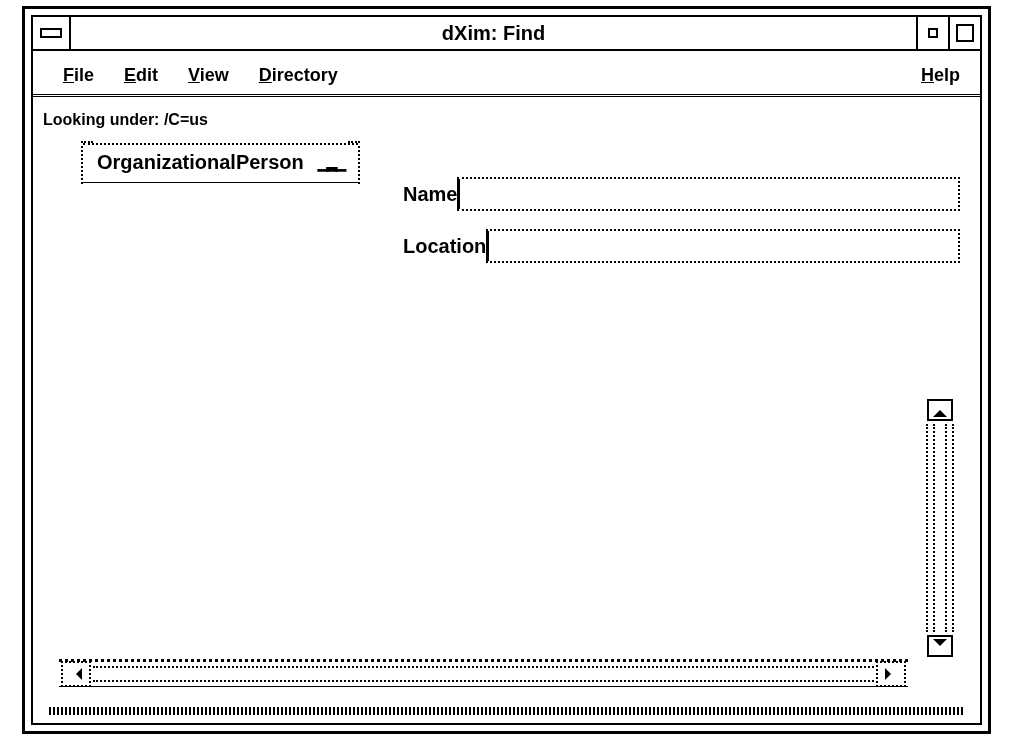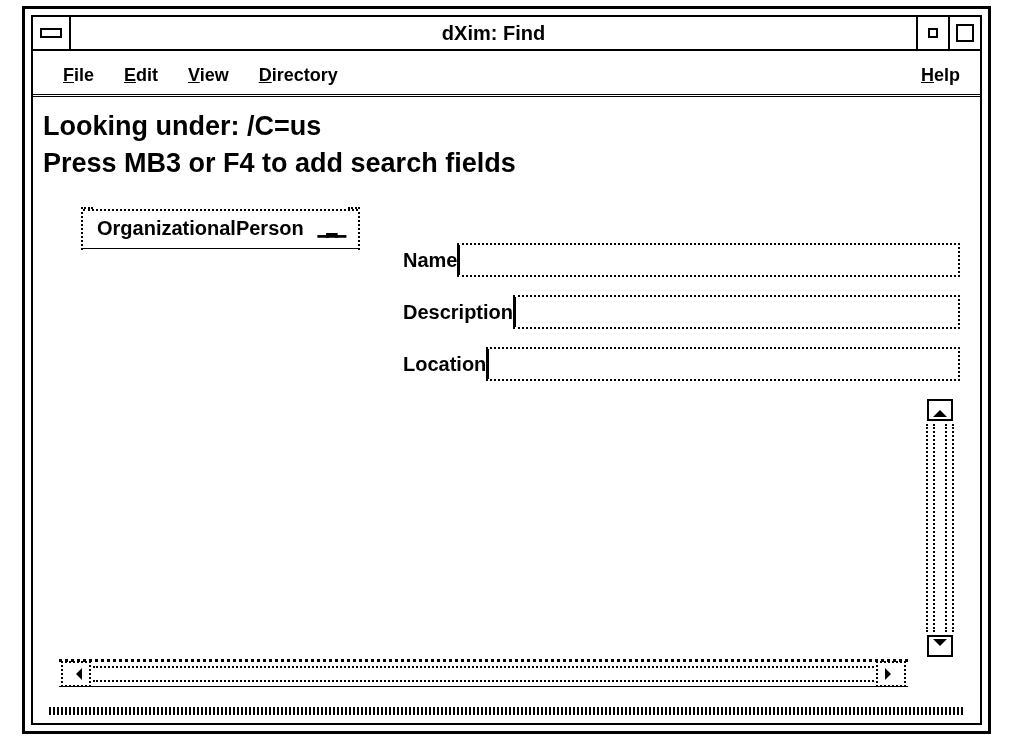--- a/index.html
+++ b/index.html
@@ -16,23 +16,23 @@
 .titlebar .rbox span{display:inline-block;border:2px solid #000}
 .titlebar .rbox.min span{width:6px;height:6px}
 .titlebar .rbox.max span{width:14px;height:14px}
 
 .menubar{display:flex;align-items:flex-end;gap:30px;padding:14px 20px 8px 30px;font-weight:700;font-size:18px;border-bottom:3px double #000}
 .menubar .spacer{flex:1}
 .mitem{cursor:default}
 .mitem .ul{text-decoration:underline}
 
 .content{flex:1;padding:8px 20px 0 10px;position:relative}
-.info{font-weight:700;font-size:27px;margin:6px 0}
+.info{font-weight:700;font-size:16px;margin:6px 0}
 
-.search-area{margin-top:30px;margin-left:40px;position:relative}
+.search-area{margin-top:14px;margin-left:40px;position:relative}
 
 .obj-sel{display:inline-flex;align-items:center;gap:14px;font-weight:700;font-size:20px;padding:6px 14px 8px 14px;border-top:2px dotted #000;border-bottom:1px solid #000;position:relative}
 .obj-sel::before,.obj-sel::after{content:"";position:absolute;top:-4px;width:10px;height:110%;border-top:2px dotted #000}
 .obj-sel::before{left:-2px;border-left:2px dotted #000}
 .obj-sel::after{right:-2px;border-right:2px dotted #000}
 .obj-sel .chev{font-size:14px;letter-spacing:-2px}
 
 .fields{margin-top:-14px;margin-left:320px}
 .frow{display:flex;align-items:center;margin:8px 0 18px 0}
 .flabel{font-weight:700;font-size:20px}
@@ -78,35 +78,30 @@
         <span class="mitem"><span></span><span class="ul">F</span><span>ile</span></span>
         <span class="mitem"><span></span><span class="ul">E</span><span>dit</span></span>
         <span class="mitem"><span></span><span class="ul">V</span><span>iew</span></span>
         <span class="mitem"><span></span><span class="ul">D</span><span>irectory</span></span>
         <span class="spacer"></span>
         <span class="mitem"><span></span><span class="ul">H</span><span>elp</span></span>
       </div>
 
       <div class="content">
         <div class="info">Looking under: /C=us</div>
-        <div class="info">Press MB3 or F4 to add search fields</div>
 
         <div class="search-area">
           <div class="obj-sel">
             <span>OrganizationalPerson</span>
             <span class="chev">▁▂▁</span>
           </div>
 
           <div class="fields">
             <div class="frow">
               <span class="flabel">Name</span>
-              <input class="finput" value="" style="">
-            </div>
-            <div class="frow">
-              <span class="flabel">Description</span>
               <input class="finput" value="" style="">
             </div>
             <div class="frow">
               <span class="flabel">Location</span>
               <input class="finput" value="" style="">
             </div>
           </div>
         </div>
       </div>
 

